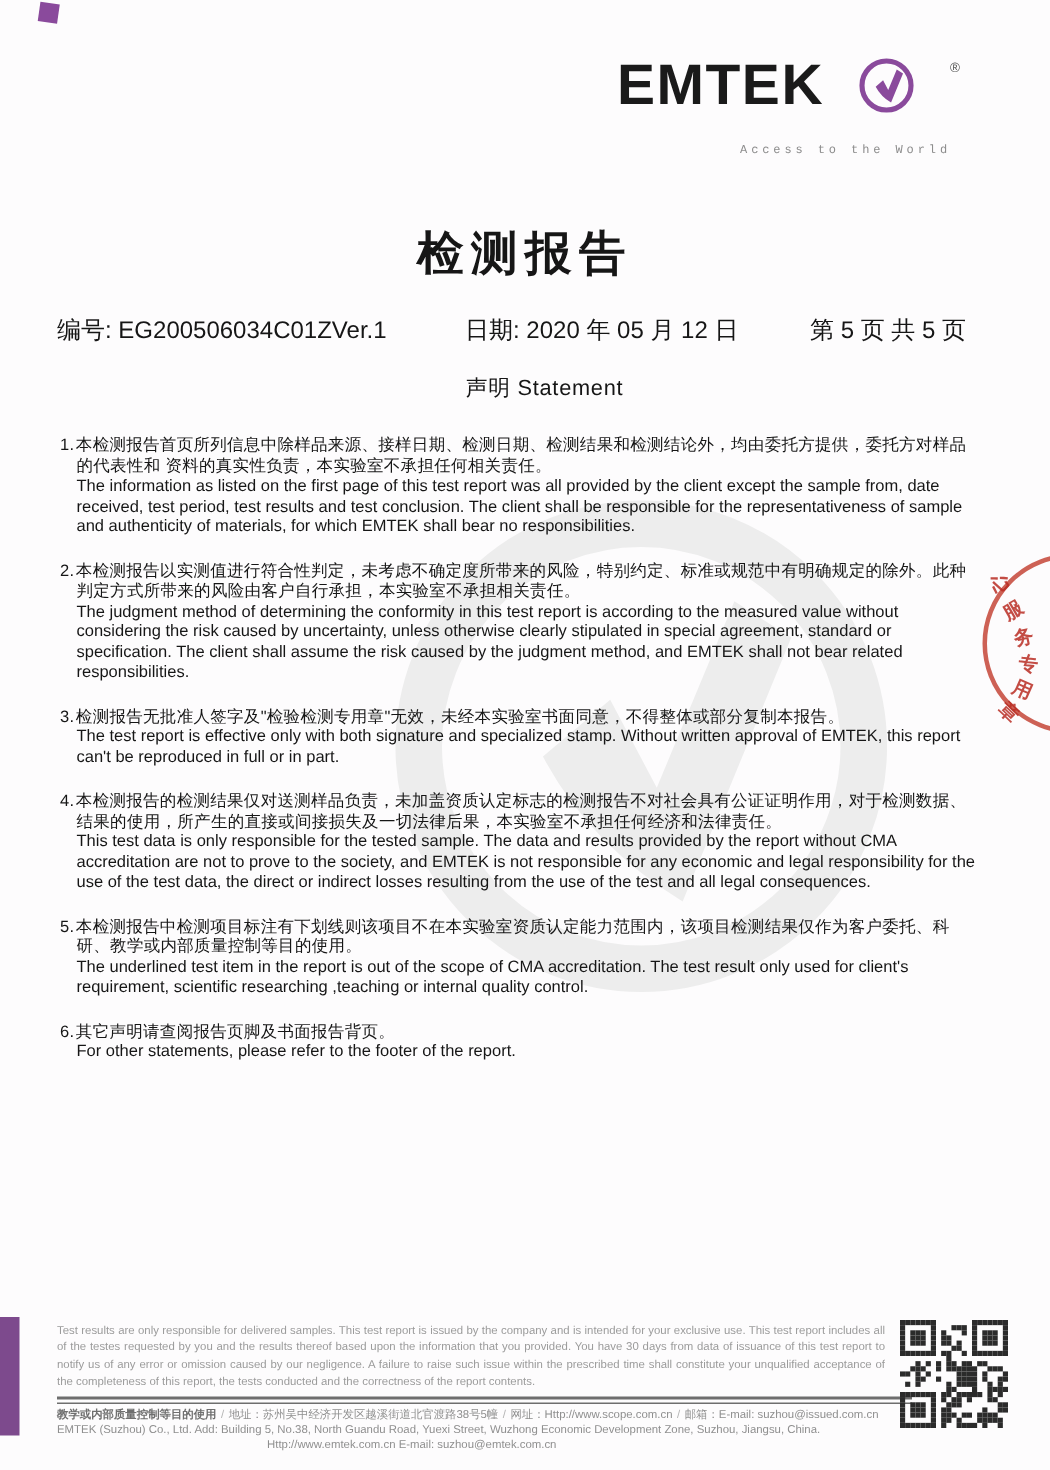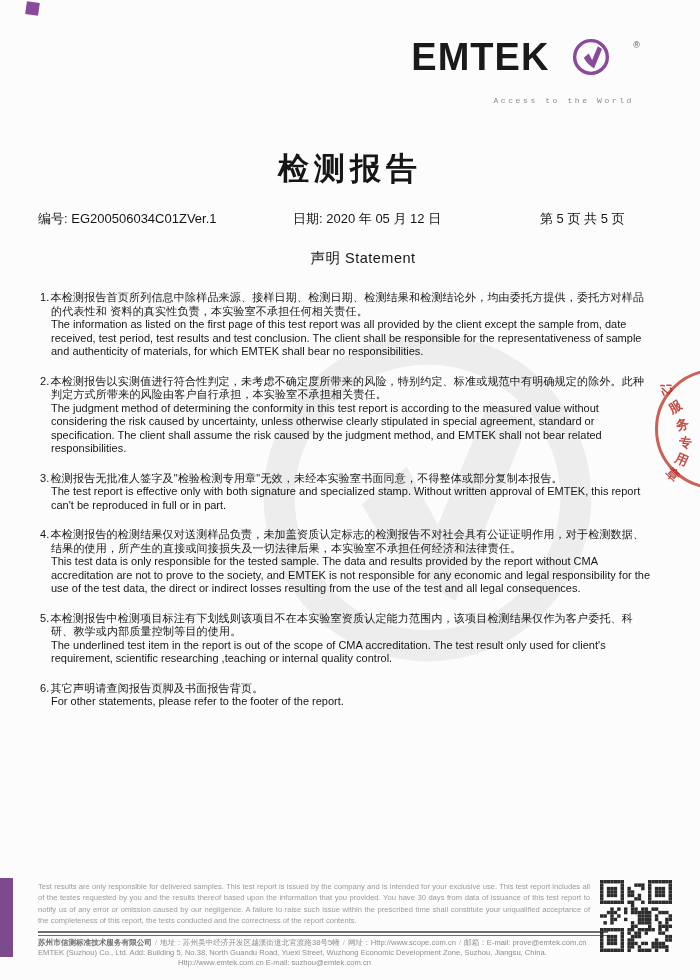--- a/index.html
+++ b/index.html
@@ -18,23 +18,23 @@
   
   .logo{position:absolute;top:38px;right:60px;z-index:2;text-align:right;}
   .logo-row{display:flex;align-items:center;justify-content:flex-end;gap:23px;}
   .brand{font-size:38px;font-weight:800;letter-spacing:1px;color:#1a1a1a;line-height:38px;}
   .logo-icon{width:38px;height:38px;display:block;}
   .reg{font-size:9px;color:#555;align-self:flex-start;margin-top:2px;}
   .tagline{margin-top:20px;padding-right:6px;font-size:8px;letter-spacing:2.6px;color:#8c8c8c;font-family:"Liberation Mono","DejaVu Sans Mono",monospace;}
 
   
   .title{position:absolute;top:148px;left:0;right:0;margin:0;text-align:center;font-size:31px;font-weight:700;letter-spacing:5px;z-index:2;}
-  .meta{position:absolute;top:210px;left:0;right:0;height:16px;font-size:13px;z-index:2;text-align:right;}
+  .meta{position:absolute;top:210px;left:0;right:0;height:16px;font-size:16px;z-index:2;text-align:right;}
   .meta-left{position:absolute;left:38px;}
-  .meta-center{position:absolute;left:293px;}
+  .meta-center{position:absolute;left:310px;}
   .meta-right{position:absolute;left:540px;}
 
   .stmt-heading{position:absolute;top:249px;left:0;right:0;margin:0;text-align:center;font-size:14.5px;font-weight:400;letter-spacing:.5px;z-index:2;padding-left:26px;}
 
   
   .stmts{position:absolute;top:291px;left:40px;right:50px;z-index:2;font-size:11px;line-height:13.5px;}
   .stmt{margin-bottom:16px;}
   .zh{text-indent:-11px;padding-left:11px;letter-spacing:.2px;}
   .en{padding-left:11px;}
   .num{padding-right:1px;}
@@ -137,21 +137,21 @@
     <i class="sc4">用</i>
     <i class="sc5">章</i>
   </div>
 
   <div class="footer">
     <div class="accent-bar"></div>
     <div class="disclaimer">Test results are only responsible for delivered samples. This test report is issued by the company and is intended for your exclusive use. This test report includes all of the testes requested by you and the results thereof based upon the information that you provided. You have 30 days from data of issuance of this test report to notify us of any error or omission caused by our negligence. A failure to raise such issue within the prescribed time shall constitute your unqualified acceptance of the completeness of this report, the tests conducted and the correctness of the report contents.</div>
     <div class="foot-rule"></div>
     <div class="addr">
       <div>
-        <span class="co">苏州市信测标准技术服务有限公司</span><span class="sep">/</span><span>地址：苏州吴中经济开发区越溪街道北官渡路38号5幢</span><span class="sep">/</span><span>网址：Http://www.scope.com.cn</span><span class="sep">/</span><span>邮箱：E-mail: prove@emtek.com.cn</span>
+        <span class="co">教学或内部质量控制等目的使用</span><span class="sep">/</span><span>地址：苏州吴中经济开发区越溪街道北官渡路38号5幢</span><span class="sep">/</span><span>网址：Http://www.scope.com.cn</span><span class="sep">/</span><span>邮箱：E-mail: suzhou@issued.com.cn</span>
       </div>
       <div>EMTEK (Suzhou) Co., Ltd.  Add: Building 5, No.38, North Guandu Road, Yuexi Street, Wuzhong Economic Development Zone, Suzhou, Jiangsu, China.</div>
       <div class="addr-line3">Http://www.emtek.com.cn  E-mail: suzhou@emtek.com.cn</div>
     </div>
     <svg class="qr" id="qr" viewBox="0 0 21 21" aria-hidden="true">
         <rect x="10" y="1" width="1" height="1" fill="#2b2b2b"></rect>
         <rect x="11" y="1" width="1" height="1" fill="#2b2b2b"></rect>
         <rect x="12" y="1" width="1" height="1" fill="#2b2b2b"></rect>
         <rect x="8" y="2" width="1" height="1" fill="#2b2b2b"></rect>
         <rect x="12" y="2" width="1" height="1" fill="#2b2b2b"></rect>

